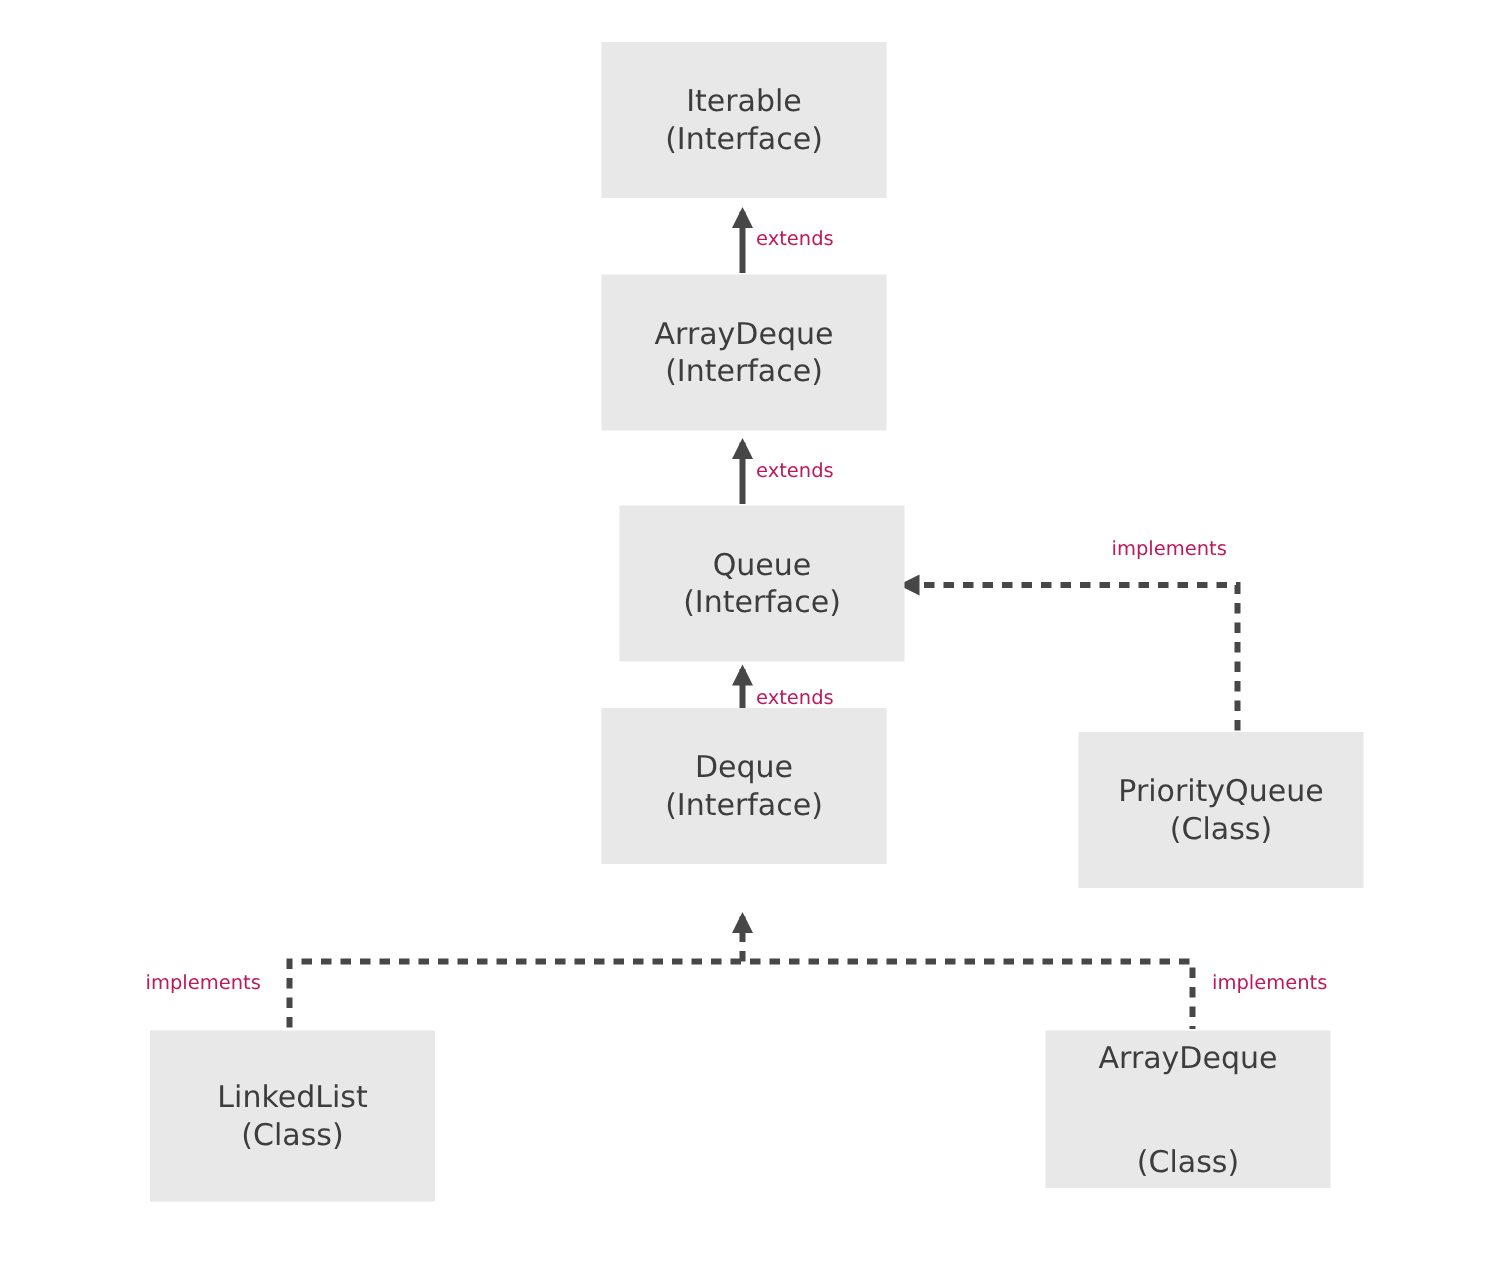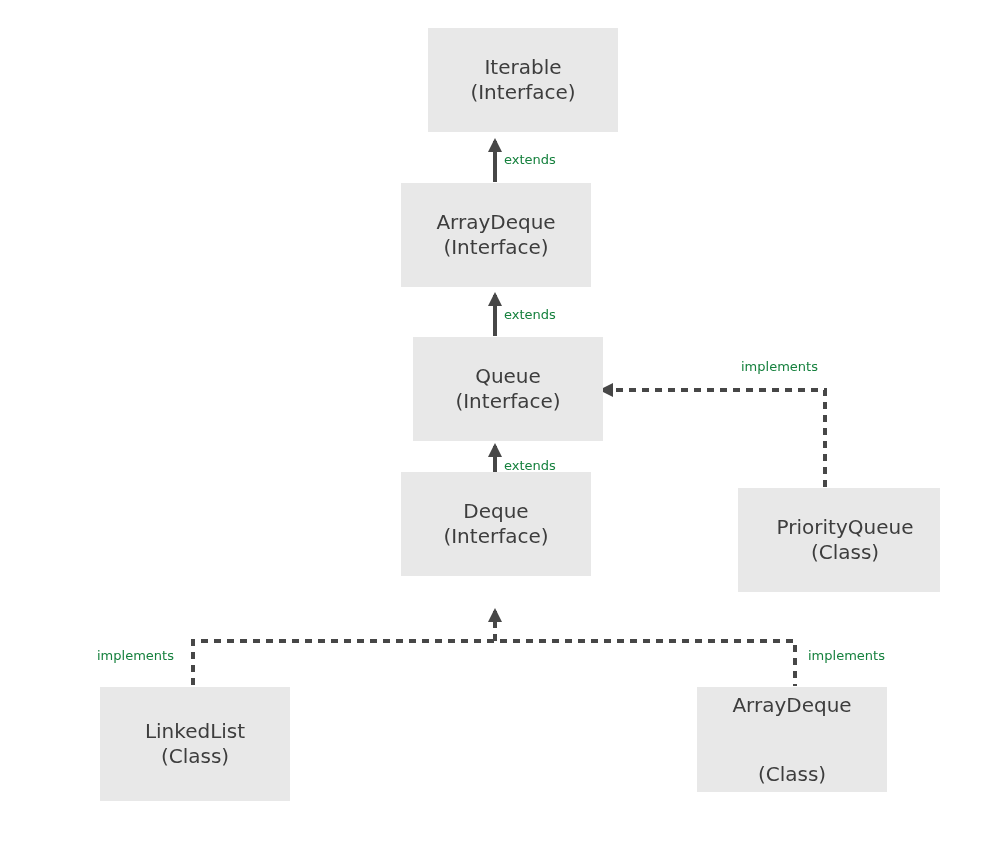--- a/index.html
+++ b/index.html
@@ -44,21 +44,21 @@
     line-height: 25px;
   }
   .node-subtitle {
     font-size: 20px;
     line-height: 25px;
   }
   .edge-label {
     position: absolute;
     font-size: 13px;
     line-height: 16px;
-    color: #15803d;
+    color: #be185d;
     white-space: nowrap;
   }
 </style>
 </head>
 <body>
 
 <div class="canvas">
 
   <svg class="edges-layer" width="1000" height="848" viewBox="0 0 1000 848">
     <defs>
@@ -70,41 +70,41 @@
     <line x1="495" y1="182" x2="495" y2="141" class="edge-solid" marker-end="url(#ah)"></line>
     <line x1="495" y1="336" x2="495" y2="295" class="edge-solid" marker-end="url(#ah)"></line>
     <line x1="495" y1="487" x2="495" y2="446" class="edge-solid" marker-end="url(#ah)"></line>
 
     <polyline points="825,487 825,390 602,390" class="edge-dashed" marker-end="url(#ah)"></polyline>
 
     <path d="M193,685 L193,641 L795,641 L795,686" class="edge-dashed"></path>
     <line x1="495" y1="641" x2="495" y2="611" class="edge-dashed" marker-end="url(#ah)"></line>
   </svg>
 
-  <div class="node" style="left:401px; top:28px;margin-left:27px;">
+  <div class="node" style="left:401px; top:28px;">
     <div class="node-title">Iterable</div>
     <div class="node-subtitle">(Interface)</div>
   </div>
 
   <div class="node" style="left:401px; top:183px;">
     <div class="node-title">ArrayDeque</div>
     <div class="node-subtitle">(Interface)</div>
   </div>
 
   <div class="node" style="left:413px; top:337px;">
     <div class="node-title">Queue</div>
     <div class="node-subtitle">(Interface)</div>
   </div>
 
   <div class="node" style="left:401px; top:472px;">
     <div class="node-title">Deque</div>
     <div class="node-subtitle">(Interface)</div>
   </div>
 
-  <div class="node" style="left:738px; top:488px;padding-left:12px;">
+  <div class="node" style="left:719px; top:488px;">
     <div class="node-title">PriorityQueue</div>
     <div class="node-subtitle">(Class)</div>
   </div>
 
   <div class="node" style="left:100px; top:687px; height:114px;">
     <div class="node-title">LinkedList</div>
     <div class="node-subtitle">(Class)</div>
   </div>
 
   <div class="node" style="left:697px; top:687px; height:105px;gap:44px;">

